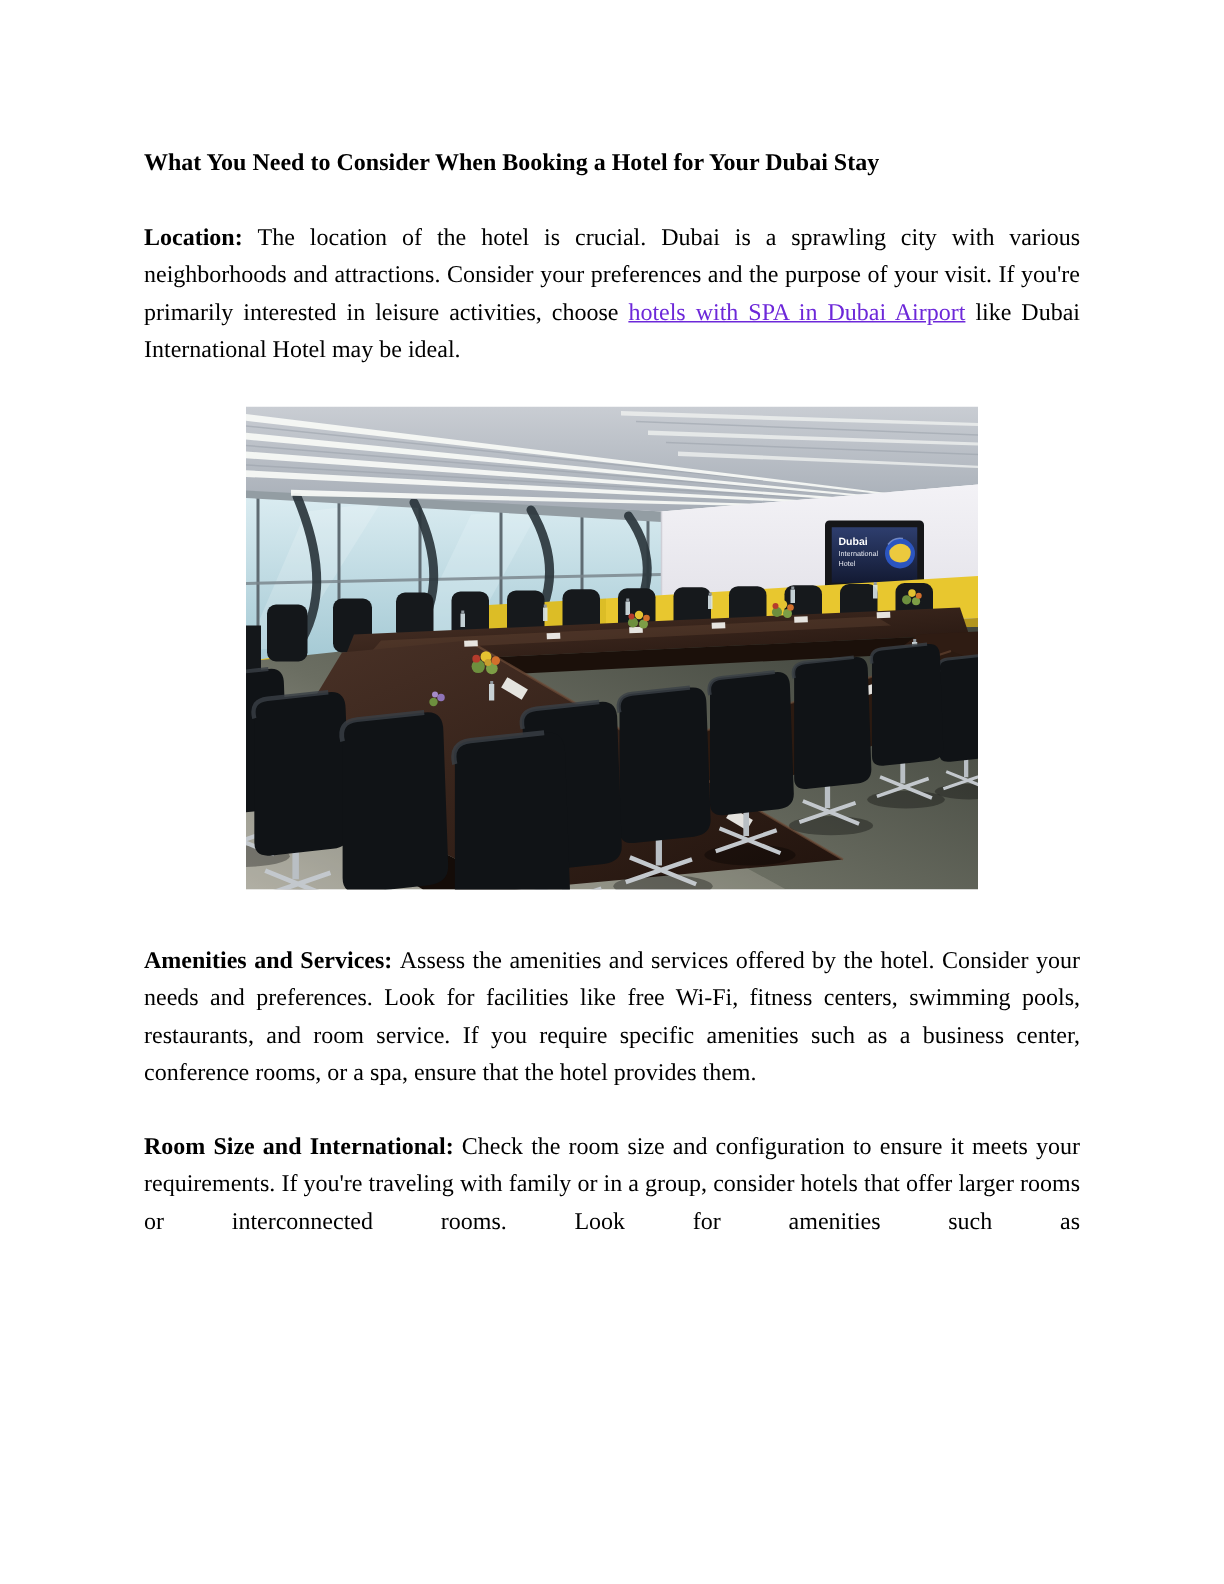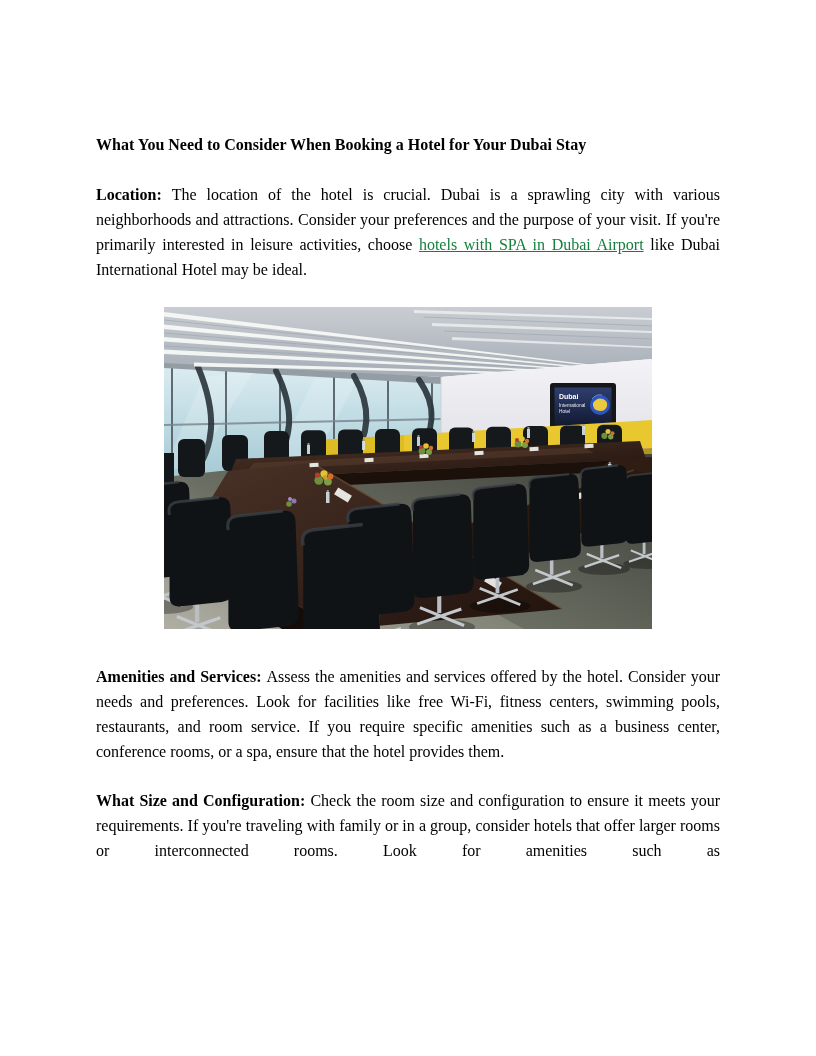--- a/index.html
+++ b/index.html
@@ -1,33 +1,33 @@
 <!DOCTYPE html>
 <html><head>
 <meta charset="utf-8">
 <style>
   html,body{margin:0;padding:0;background:#ffffff;}
   .page{
     width:816px;height:908px;background:#ffffff;color:#000;
     font-family:"Liberation Serif","DejaVu Serif",serif;
-    box-sizing:border-box;padding:96px;position:relative;overflow:hidden;margin-top:36px;
+    box-sizing:border-box;padding:96px;position:relative;overflow:hidden;
   }
   .doc-title{
     font-size:16px;line-height:25px;font-weight:bold;margin:0;
   }
   .para{
     font-size:16px;line-height:25px;margin:25px 0 0 0;
     text-align:justify;text-justify:inter-word;
   }
   .para.indent{text-indent:48px;}
   p[data-name="paragraph-intro"]{margin-top:27px;}
   p[data-name="paragraph-amenities"]{margin-top:35px;}
   p[data-name="paragraph-room-size"]{margin-top:24px;}
   .para.justify-last{text-align-last:justify;}
-  .doc-link{color:#15803d;text-decoration:underline;cursor:pointer;}
+  .doc-link{color:#6d28d9;text-decoration:underline;cursor:pointer;}
   b{font-weight:bold;}
   figure.photo{
     width:488px;height:322px;margin:25px auto 0 auto;padding:0;display:block;
   }
   figure.photo svg{display:block;}
 </style>
 </head>
 <body>
 
 <div class="page" data-name="document-page">
@@ -275,15 +275,15 @@
         <use href="#bigchair" transform="translate(-2,266) scale(1.3)"></use>
         <use href="#bigchair" transform="translate(36,292) scale(1.45)"></use>
         <use href="#bigchair" transform="translate(98,316) scale(1.6)"></use>
         <use href="#bigchair" transform="translate(176,340) scale(1.75)"></use>
       </g>
     </svg>
   </figure>
 
   <div data-name="paragraph-slot-after-figure">
       <p class="para" data-name="paragraph-amenities"><b data-name="bold-lead-in">Amenities and Services: </b><span data-name="text-run">Assess the amenities and services offered by the hotel. Consider your needs and preferences. Look for facilities like free Wi-Fi, fitness centers, swimming pools, restaurants, and room service. If you require specific amenities such as a business center, conference rooms, or a spa, ensure that the hotel provides them.</span></p>
-      <p class="para justify-last" data-name="paragraph-room-size"><b data-name="bold-lead-in">What Size and Configuration: </b><span data-name="text-run">Check the room size and configuration to ensure it meets your requirements. If you're traveling with family or in a group, consider hotels that offer larger rooms or interconnected rooms. Look for amenities such as</span></p>
+      <p class="para justify-last" data-name="paragraph-room-size"><b data-name="bold-lead-in">Room Size and International: </b><span data-name="text-run">Check the room size and configuration to ensure it meets your requirements. If you're traveling with family or in a group, consider hotels that offer larger rooms or interconnected rooms. Look for amenities such as</span></p>
     </div>
 </div>
 
 </body></html>

